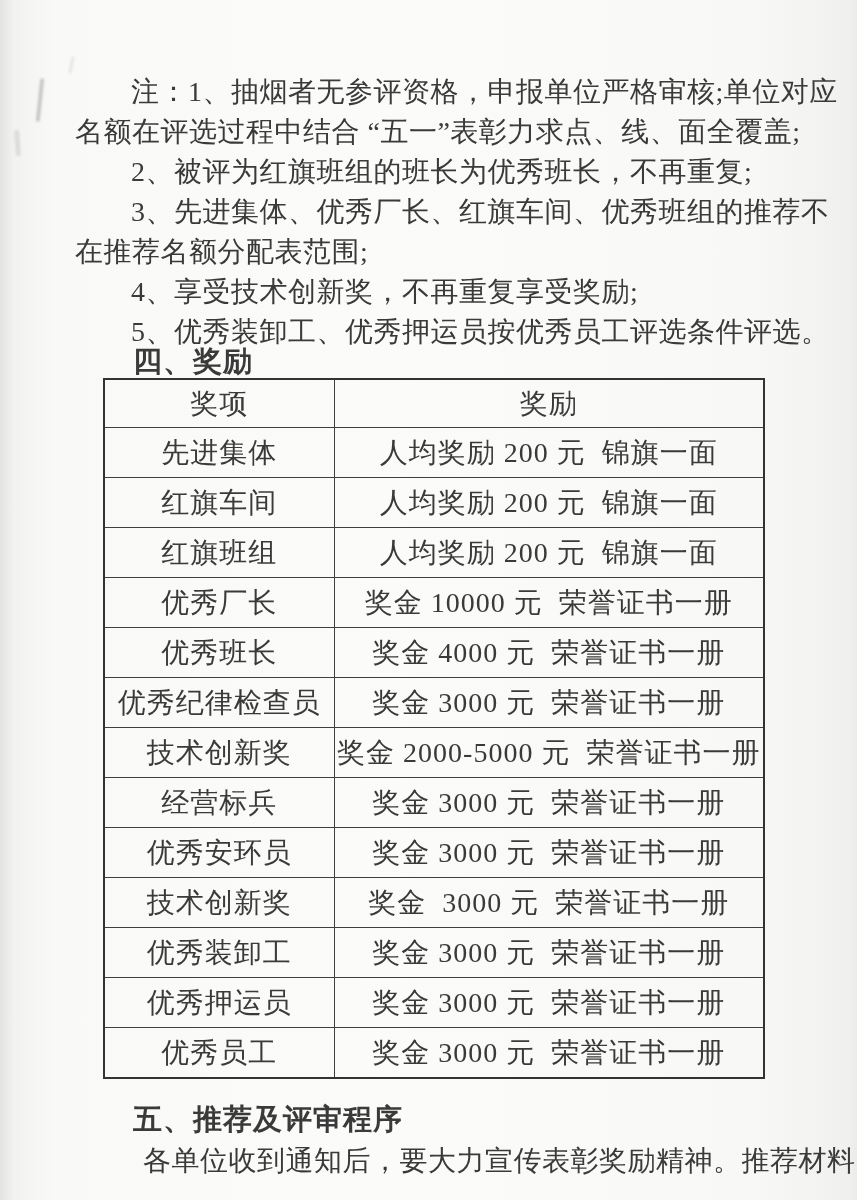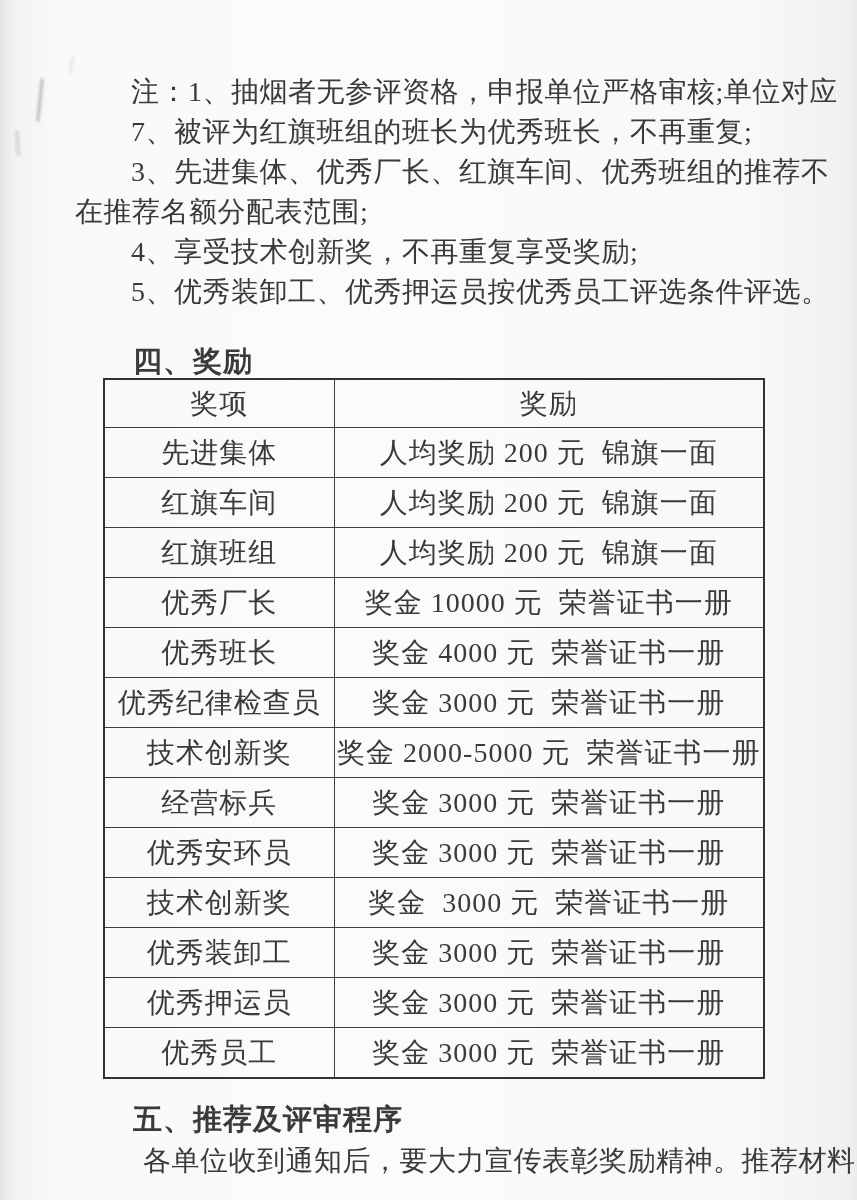--- a/index.html
+++ b/index.html
@@ -94,21 +94,22 @@
 <body>
 
 <div class="page">
 
   <div class="smudge s1"></div>
   <div class="smudge s2"></div>
   <div class="smudge s3"></div>
 
   <div class="notes">
     <div class="note-line indent">注：1、抽烟者无参评资格，申报单位严格审核;单位对应</div>
-    <div class="note-line indent">7、被评为红旗班组的班长为优秀班长，不再重复;</div>
+    <div class="note-line">名额在评选过程中结合 “五一”表彰力求点、线、面全覆盖;</div>
+    <div class="note-line indent">2、被评为红旗班组的班长为优秀班长，不再重复;</div>
     <div class="note-line indent">3、先进集体、优秀厂长、红旗车间、优秀班组的推荐不</div>
     <div class="note-line">在推荐名额分配表范围;</div>
     <div class="note-line indent">4、享受技术创新奖，不再重复享受奖励;</div>
     <div class="note-line indent">5、优秀装卸工、优秀押运员按优秀员工评选条件评选。</div>
   </div>
 
   <div class="heading h-reward">四、奖励</div>
 
   <div class="table-wrap">
     <table class="rewards">

